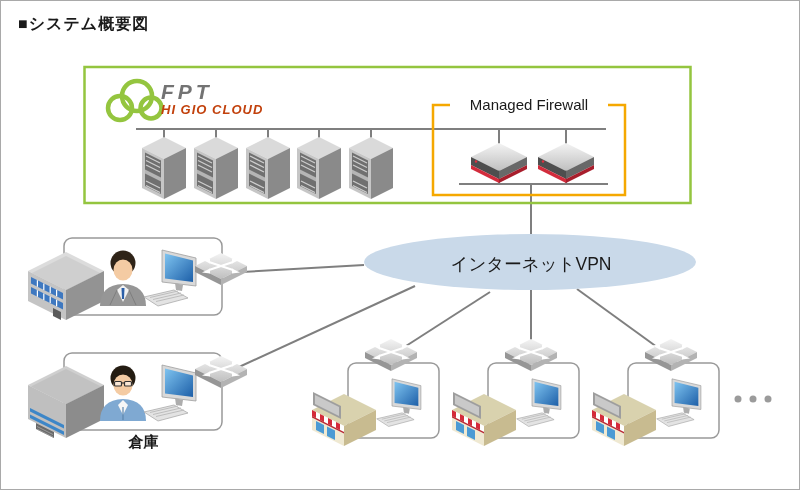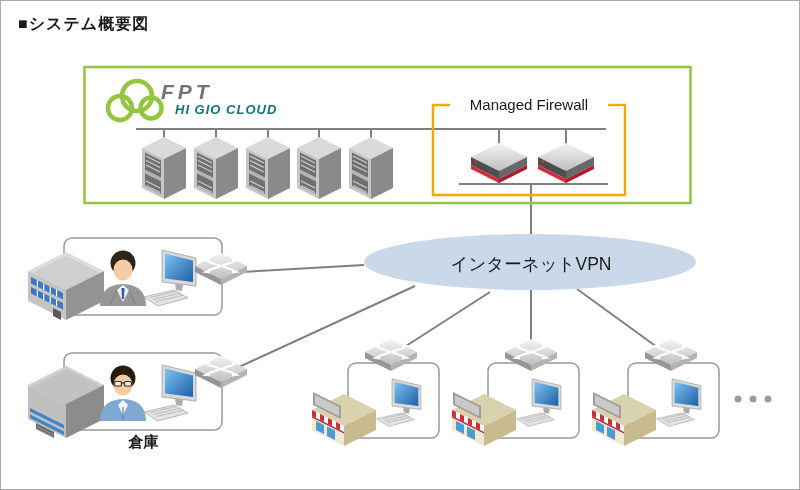--- a/index.html
+++ b/index.html
@@ -5,21 +5,21 @@
   html,body{margin:0;padding:0;background:#fff;}
   #stage{
     position:relative;width:800px;height:490px;background:#fff;
     border:1px solid #a9a9a9;box-sizing:border-box;overflow:hidden;
     font-family:"Liberation Sans","DejaVu Sans",sans-serif;color:#1a1a1a;
   }
   #diagram-svg{position:absolute;left:0;top:0;z-index:1;}
   .lbl{position:absolute;z-index:2;white-space:nowrap;text-align:center;}
   .page-title{left:17px;top:13px;font-size:16px;font-weight:bold;letter-spacing:1px;}
   .fpt-line1{left:160px;top:79px;font-size:21px;font-weight:bold;font-style:italic;color:#737373;letter-spacing:4px;}
-  .fpt-line2{left:160px;top:101px;font-size:13px;font-weight:bold;font-style:italic;color:#0f766e;letter-spacing:1px;margin-left:14px;}
+  .fpt-line2{left:160px;top:101px;font-size:13px;font-weight:bold;font-style:italic;color:#c2410c;letter-spacing:1px;}
   .fw-label{left:449px;top:94px;width:158px;text-align:center;background:#fff;font-size:15px;padding:1px 0;}
   .vpn-label{left:380px;top:251px;width:300px;text-align:center;font-size:17.5px;}
   .support-label{left:55px;top:318px;width:175px;text-align:center;font-size:15px;}
   .warehouse-label{left:55px;top:432px;width:175px;text-align:center;font-size:15px;font-weight:bold;}
   .stores-label{left:338px;top:445px;width:425px;text-align:center;font-size:15px;}
 </style>
 </head>
 <body>
 
 <div id="stage">

